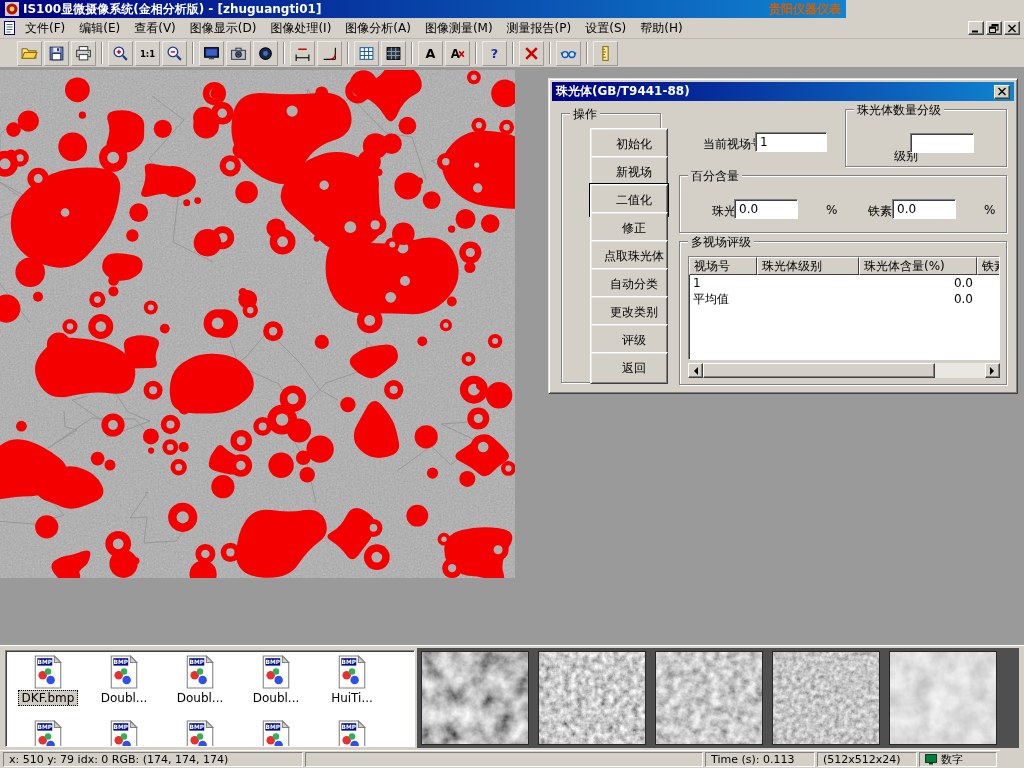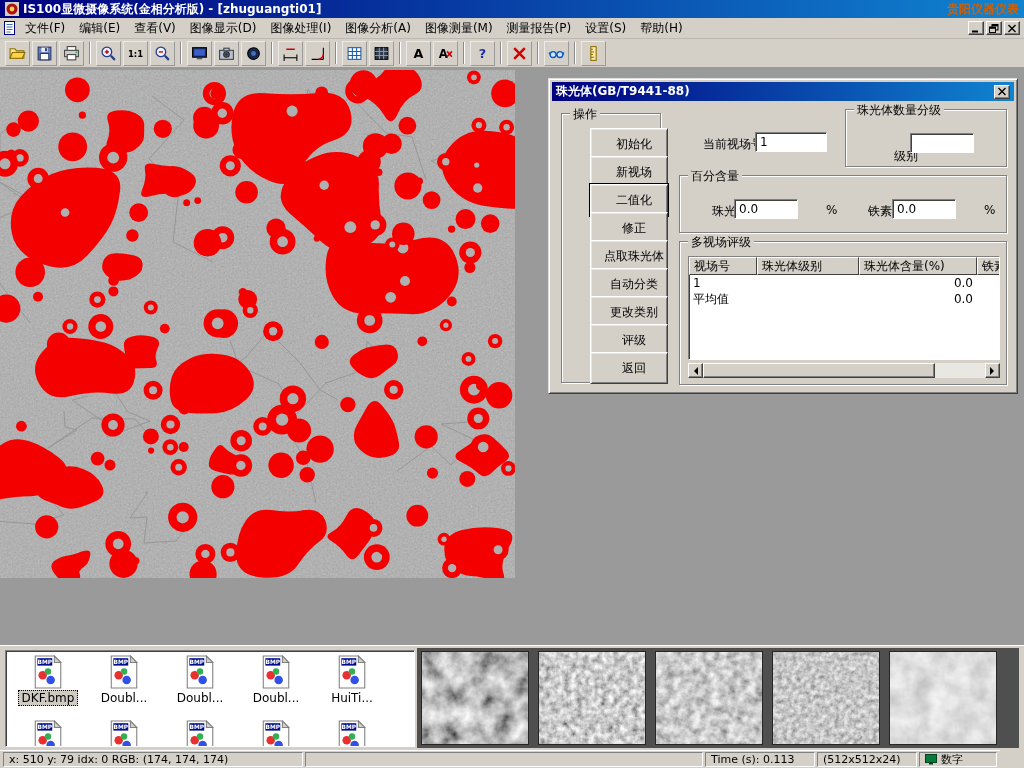--- a/index.html
+++ b/index.html
@@ -1,32 +1,32 @@
 <!DOCTYPE html>
 <html><head>
 <meta charset="utf-8">
 <style>
   *{margin:0;padding:0;box-sizing:border-box;font-family:"DejaVu Sans","Liberation Sans",sans-serif;}
   html,body{background:#000;}
   #app{position:relative;width:1024px;height:768px;background:#d4d0c8;overflow:hidden;font-size:12px;color:#000;cursor:default;}
 
   
-  .titlebar{position:absolute;left:0;top:0;width:1024px;height:18px;background:linear-gradient(to right,#00007f,#1084d0);display:flex;align-items:center;padding:0 5px;color:#fff;}
+  .titlebar{position:absolute;left:0;top:0;width:846px;height:18px;background:linear-gradient(to right,#00007f,#1084d0);display:flex;align-items:center;padding:0 5px;color:#fff;}
   .titlebar .title{font-weight:bold;font-size:12px;margin-left:4px;flex:1;white-space:nowrap;overflow:hidden;}
   .watermark{color:#d45f00;font-size:12px;font-weight:bold;white-space:nowrap;}
 
   
   .menubar{position:absolute;left:0;top:18px;width:1024px;height:21px;background:#d4d0c8;display:flex;align-items:center;padding:0 2px;border-bottom:1px solid #bdb9b1;}
   .menu-items{display:flex;flex:1;}
   .menu-item{padding:2px 7px;font-size:12px;white-space:nowrap;}
   .mdi-controls{display:flex;gap:2px;margin-right:2px;}
   .mdi-btn{width:16px;height:14px;background:#d4d0c8;border:1px solid;border-color:#fff #404040 #404040 #fff;box-shadow:inset -1px -1px 0 #808080;display:flex;align-items:center;justify-content:center;}
 
   
-  .toolbar{position:absolute;left:0;top:39px;width:1024px;height:29px;background:#d4d0c8;display:flex;align-items:center;padding:0 4px;border-bottom:1px solid #9a9a9a;}
+  .toolbar{position:absolute;left:0;top:39px;width:1024px;height:29px;background:#d4d0c8;display:flex;align-items:center;padding:0 16px;border-bottom:1px solid #9a9a9a;}
   .tbtn{width:25px;height:25px;display:flex;align-items:center;justify-content:center;background:#d4d0c8;border:1px solid;border-color:#eceae6 #9a9a9a #9a9a9a #eceae6;margin:0 1px;}
   .tsep{width:0;height:22px;border-left:1px solid #8a8a8a;border-right:1px solid #fff;margin:0 4px;}
 
   
   .client{position:absolute;left:0;top:68px;width:1024px;height:577px;background:#9a9a9a;}
   #specimen{position:absolute;left:0;top:2px;display:block;}
 
   
   .dialog{position:absolute;left:548px;top:10px;width:470px;height:316px;background:#d4d0c8;border:1px solid;border-color:#dfdfdf #404040 #404040 #dfdfdf;box-shadow:inset 1px 1px 0 #fff,inset -1px -1px 0 #808080;}
   .dlg-title{position:absolute;left:3px;top:3px;right:3px;height:19px;background:linear-gradient(to right,#00007f,#1084d0);color:#fff;font-weight:bold;font-size:12px;display:flex;align-items:center;padding:0 4px;}

